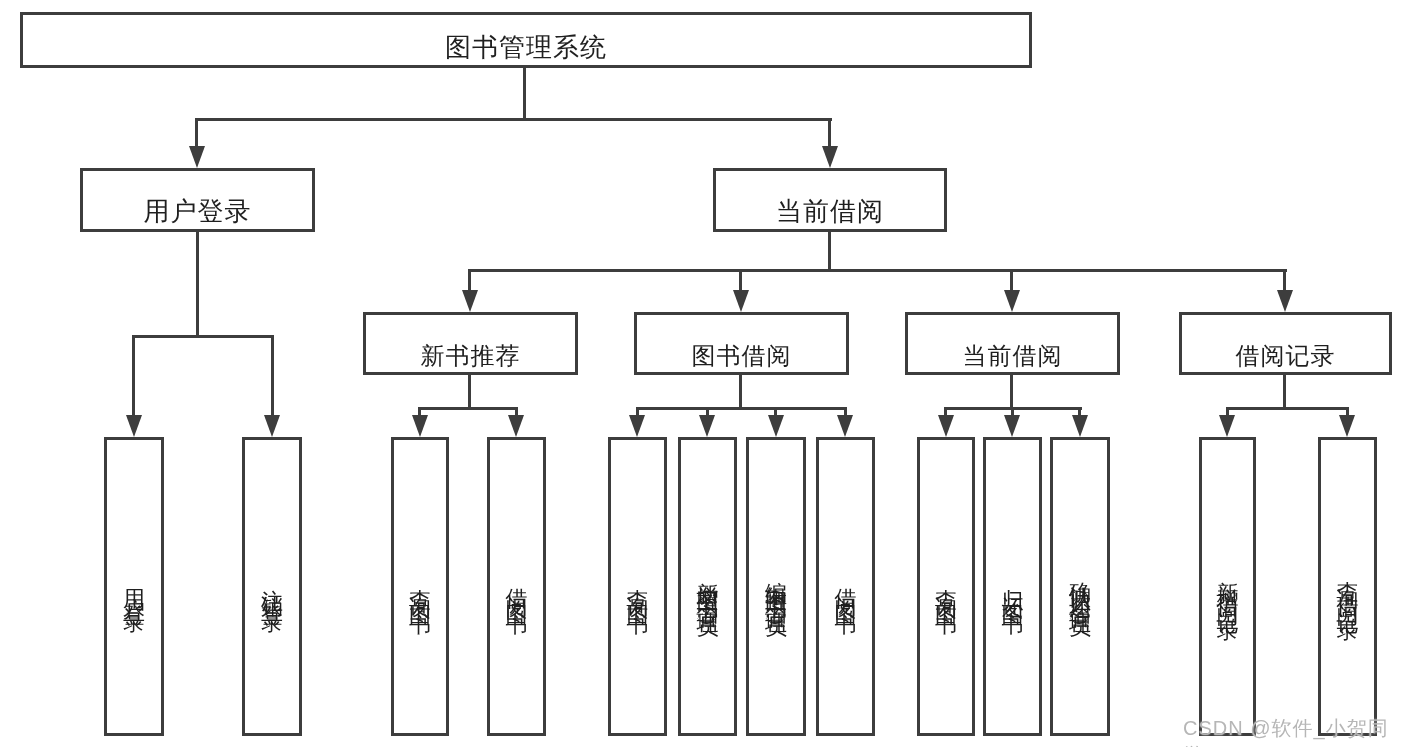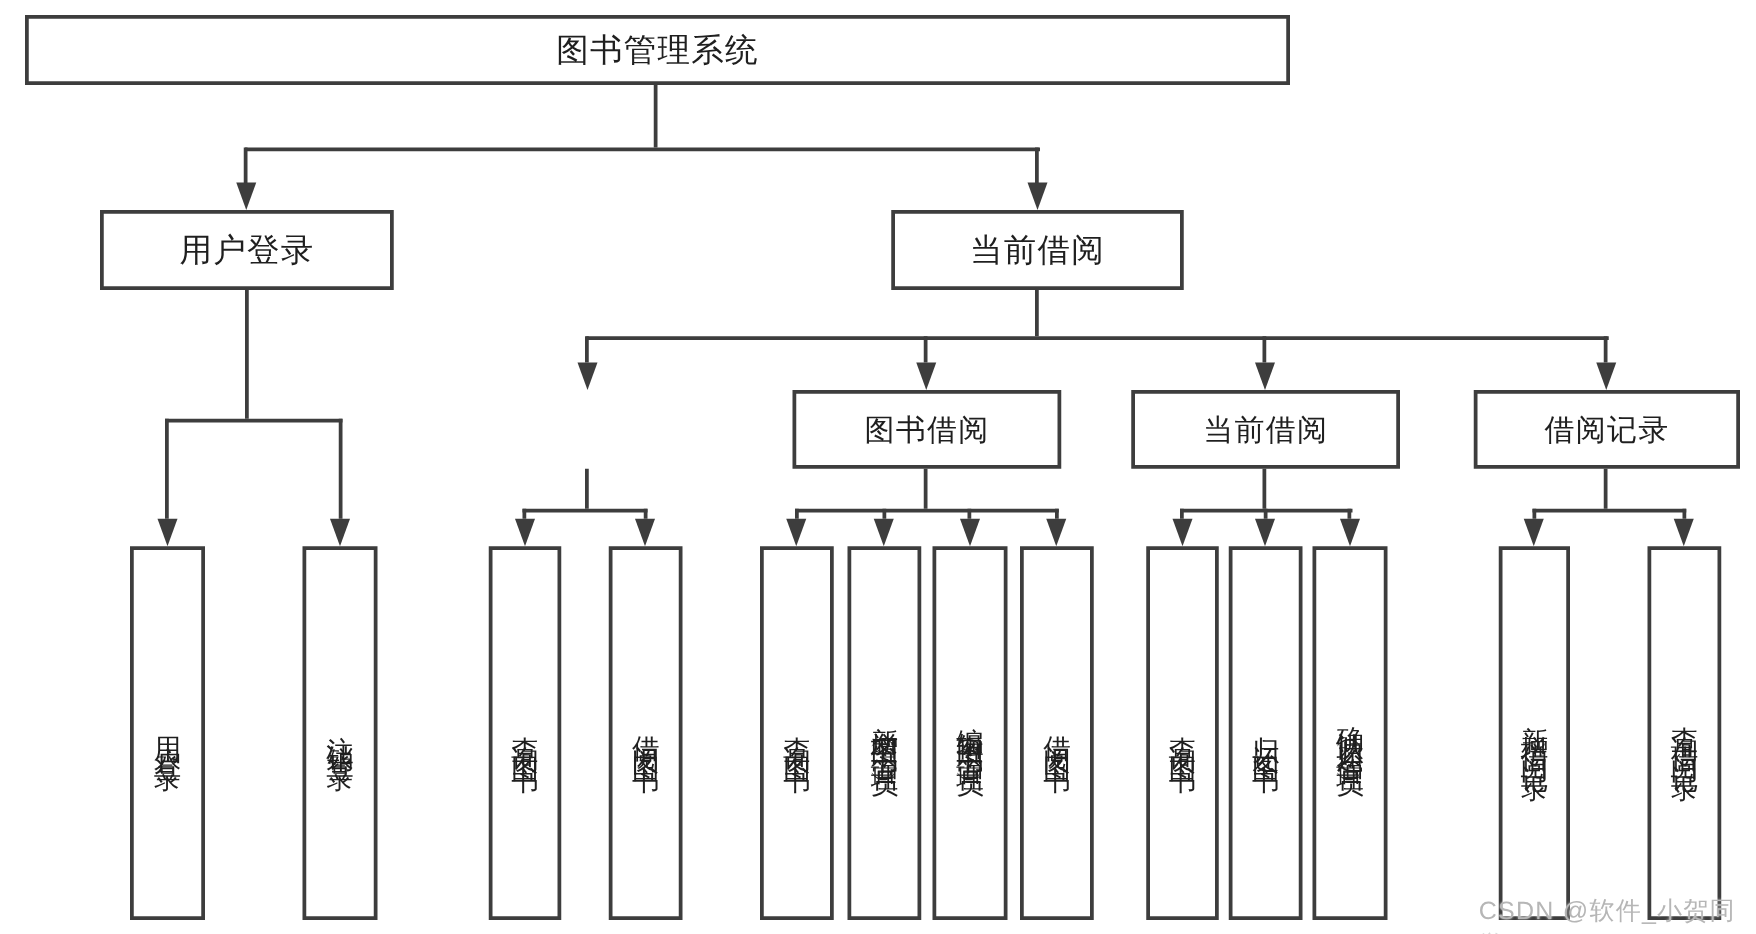--- a/index.html
+++ b/index.html
@@ -9,21 +9,21 @@
     --wm:#b6b6b6;
   }
   html,body{margin:0;padding:0;background:var(--bg);}
   #canvas{
     position:relative;width:1405px;height:747px;background:var(--bg);
     overflow:hidden;font-family:"Liberation Sans",sans-serif;color:var(--text);
   }
   .node{
     position:absolute;box-sizing:border-box;background:#fff;
     border:3px solid var(--line);
-    display:flex;align-items:center;justify-content:center;
+    display:flex;align-items:flex-end;justify-content:center;
     letter-spacing:1px;
   }
   .node.lv1{font-size:26px;}
   .node.lv2{font-size:26px;}
   .node.lv3{font-size:24px;}
   .leaf{
     position:absolute;box-sizing:border-box;background:#fff;
     border:3px solid var(--line);
     display:flex;align-items:center;justify-content:center;
   }
@@ -80,20 +80,23 @@
   <div class="hline" style="left:469px;top:269px;width:818px;"></div>
   <div class="vline" style="left:468px;top:269px;height:21px;"></div>
   <div class="arr" style="left:462px;top:290px;"></div>
   <div class="vline" style="left:739px;top:269px;height:21px;"></div>
   <div class="arr" style="left:733px;top:290px;"></div>
   <div class="vline" style="left:1010px;top:269px;height:21px;"></div>
   <div class="arr" style="left:1004px;top:290px;"></div>
   <div class="vline" style="left:1283px;top:269px;height:21px;"></div>
   <div class="arr" style="left:1277px;top:290px;"></div>
 
+  <div class="node lv3" style="left:363px;top:312px;width:215px;height:63px;">
+    <span>新书推荐</span>
+  </div>
   <div class="node lv3" style="left:634px;top:312px;width:215px;height:63px;">
     <span>图书借阅</span>
   </div>
   <div class="node lv3" style="left:905px;top:312px;width:215px;height:63px;">
     <span>当前借阅</span>
   </div>
   <div class="node lv3" style="left:1179px;top:312px;width:213px;height:63px;">
     <span>借阅记录</span>
   </div>
 

